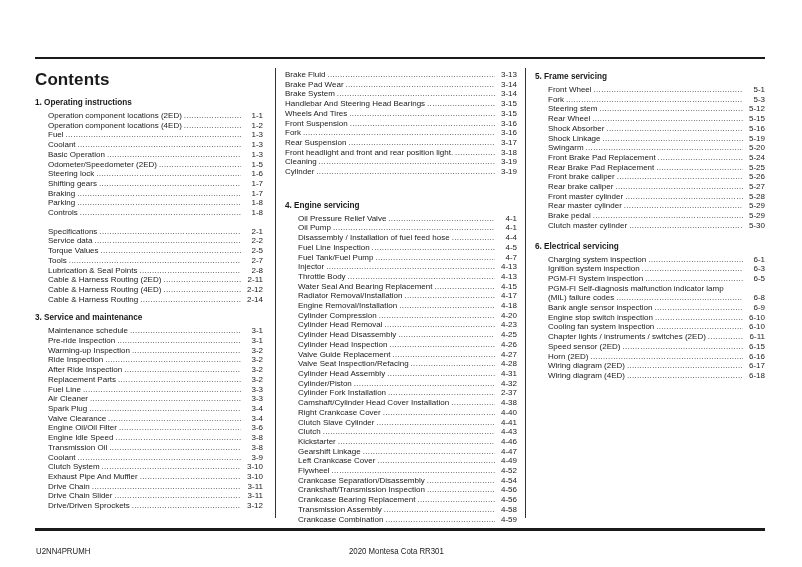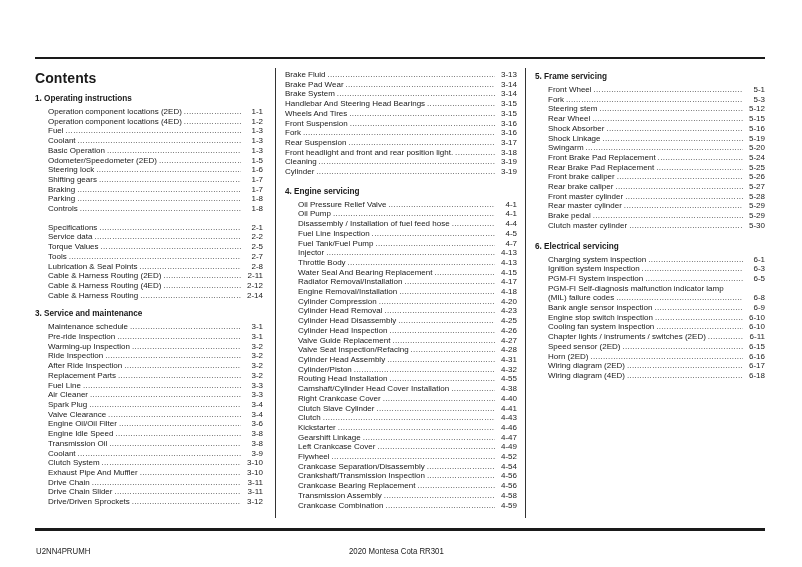--- a/index.html
+++ b/index.html
@@ -5,21 +5,21 @@
   html, body { margin:0; padding:0; background:#ffffff; }
   body { width:802px; height:567px; position:relative; overflow:hidden; font-family:"Liberation Sans", sans-serif; color:#1a1a1a; }
   .rule-top { position:absolute; left:35px; top:57px; width:730px; height:2px; background:#1a1a1a; }
   .rule-bottom { position:absolute; left:23px; top:528px; width:475px; height:3px; background:#1a1a1a; }
   .rule-bottom { left:23px; width:475px; }
   .vdiv { position:absolute; top:68px; height:450px; width:1px; background:#333; }
   .col { position:absolute; top:68px; }
   .col1 { left:35px; width:228px; }
   .col2 { left:285px; width:232px; }
   .col3 { left:535px; width:230px; }
-  .doc-title { font-weight:bold; font-size:14px; margin:2px 0 8px 0; letter-spacing:0.1px; }
+  .doc-title { font-weight:bold; font-size:17px; margin:2px 0 8px 0; letter-spacing:0.1px; }
   .sec-title { font-weight:bold; font-size:8.2px; margin:0 0 3px 0; line-height:10px; }
   .sec { margin-bottom:9px; }
   .entries { padding-left:13px; }
   .entry { display:flex; font-size:8px; line-height:9.7px; white-space:nowrap; }
   .entry .lbl { flex:0 0 auto; }
   .entry .dots { flex:1 1 auto; overflow:hidden; margin:0 2px; }
   .entry .dots::before { content:"..................................................................................................................................................................................."; letter-spacing:0.3px; }
   .entry .pg { flex:0 0 auto; text-align:right; min-width:20px; }
   .entry.nodots .dots::before { content:""; }
   .footer-left { position:absolute; left:36px; top:546px; font-size:8.5px; font-family:"Liberation Sans", sans-serif; transform:scaleX(0.92); transform-origin:left; }
@@ -238,21 +238,21 @@
         <div class="entry">
           <span class="lbl">Drive/Driven Sprockets</span>
           <span class="dots"></span>
           <span class="pg">3-12</span>
         </div>
       </div>
   </div>
 </div>
 
 <div class="col col2" style="top:70px;">
-  <div class="sec" style="margin-bottom:10px;">
+  <div class="sec" style="margin-bottom:24px;">
     <div class="entries" style="padding-left:0;">
         <div class="entry">
           <span class="lbl">Brake Fluid</span>
           <span class="dots"></span>
           <span class="pg">3-13</span>
         </div>
         <div class="entry">
           <span class="lbl">Brake Pad Wear</span>
           <span class="dots"></span>
           <span class="pg">3-14</span>
@@ -392,23 +392,23 @@
           <span class="lbl">Cylinder Head Assembly</span>
           <span class="dots"></span>
           <span class="pg">4-31</span>
         </div>
         <div class="entry">
           <span class="lbl">Cylinder/Piston</span>
           <span class="dots"></span>
           <span class="pg">4-32</span>
         </div>
         <div class="entry">
-          <span class="lbl">Routing Head Installation</span>
-          <span class="dots"></span>
-          <span class="pg">4-55</span>
+          <span class="lbl">Cylinder Fork Installation</span>
+          <span class="dots"></span>
+          <span class="pg">2-37</span>
         </div>
         <div class="entry">
           <span class="lbl">Camshaft/Cylinder Head Cover Installation</span>
           <span class="dots"></span>
           <span class="pg">4-38</span>
         </div>
         <div class="entry">
           <span class="lbl">Right Crankcase Cover</span>
           <span class="dots"></span>
           <span class="pg">4-40</span>

